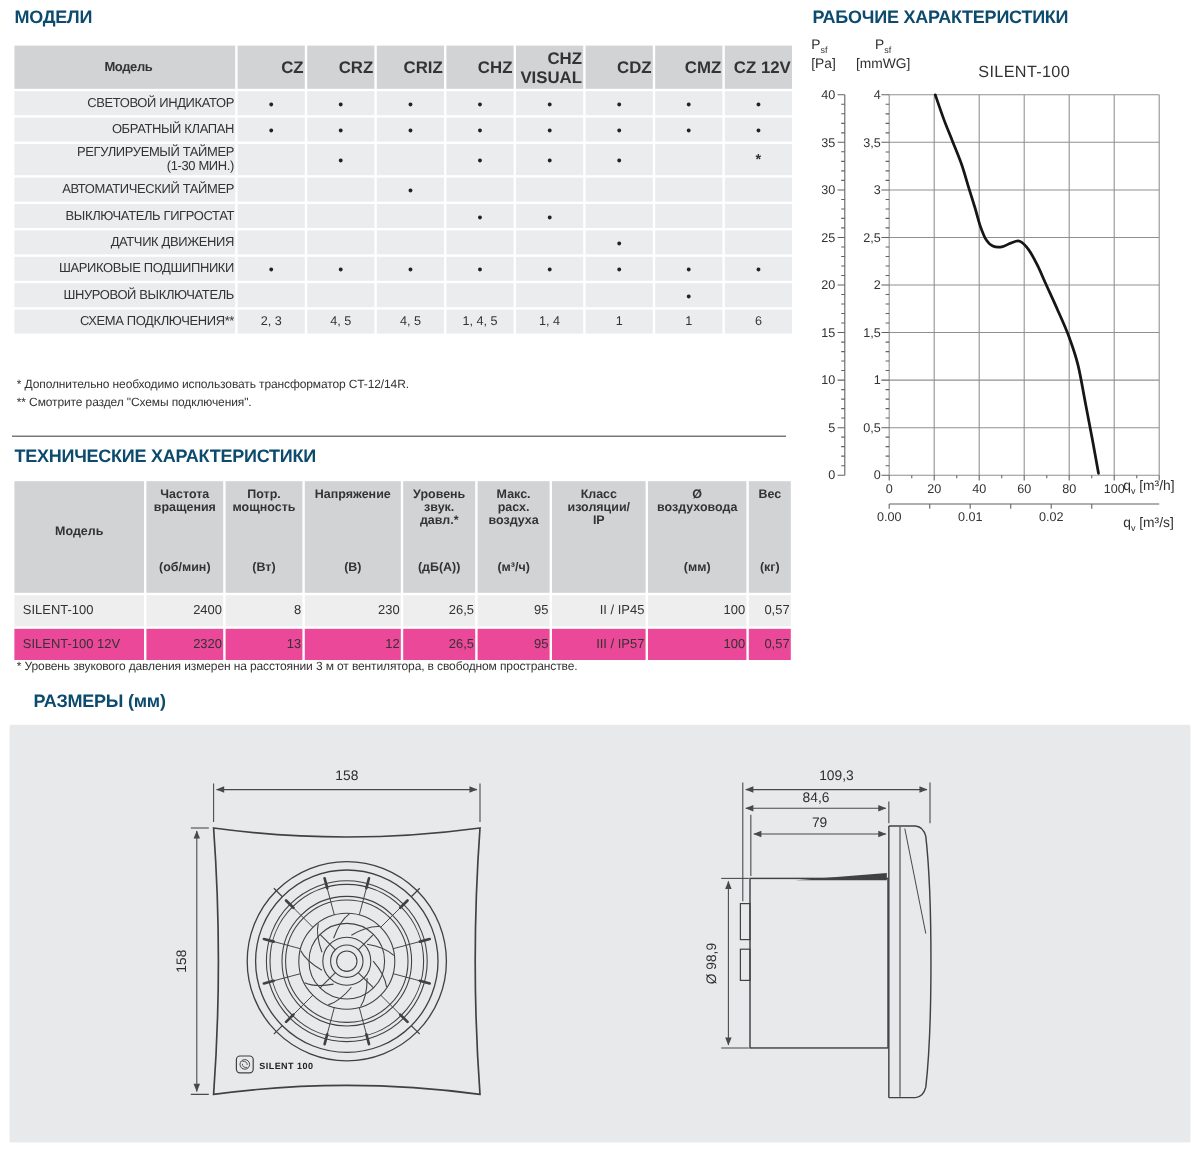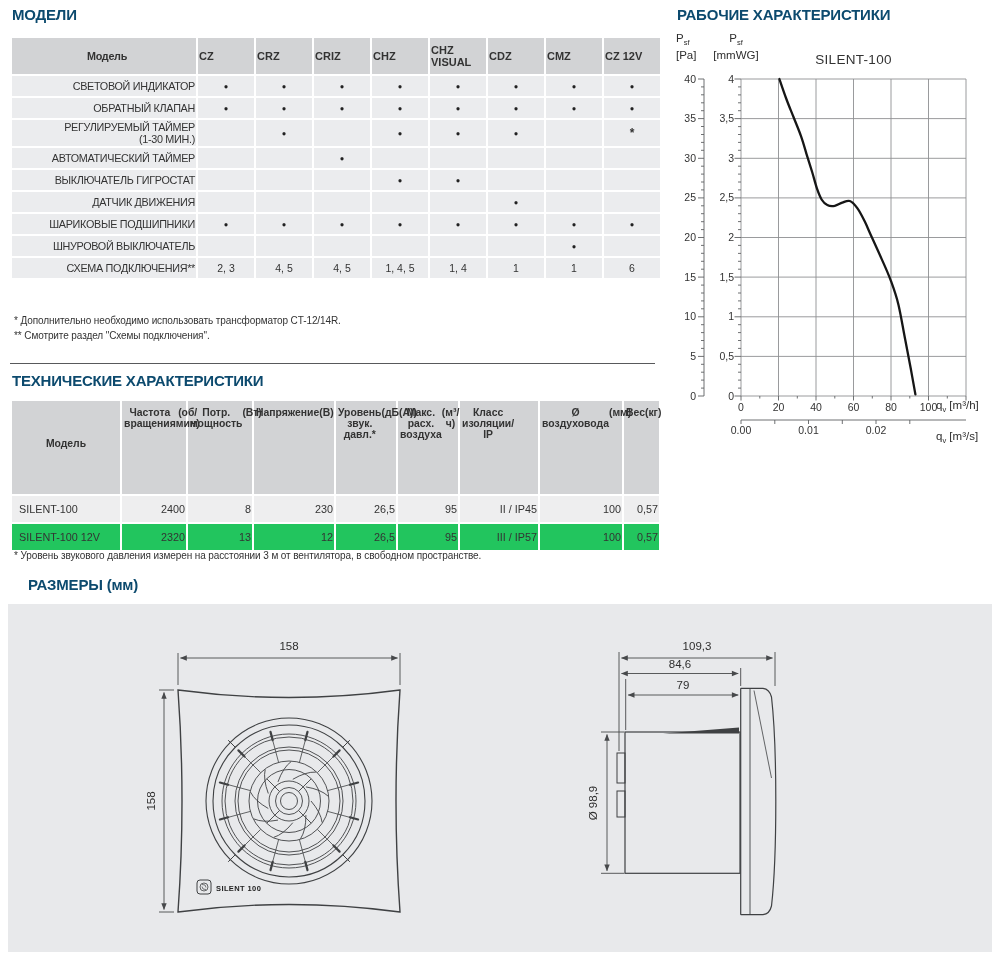--- a/index.html
+++ b/index.html
@@ -5,34 +5,34 @@
   html,body{margin:0;padding:0}
   body{width:1000px;height:959px;position:relative;background:#fff;
        font-family:"Liberation Sans",sans-serif;color:#3a3a3a;overflow:hidden}
 
   .sec-title{position:absolute;font-size:15px;font-weight:700;color:#0c4a6e;letter-spacing:-0.2px;white-space:nowrap}
 
   table{border-collapse:separate;border-spacing:2px;table-layout:fixed}
 
   
   .models{position:absolute;left:10px;top:36px;width:645px}
-  .models th{background:#d2d3d5;font-size:11px;font-weight:700;height:34px;
-             vertical-align:middle;text-align:left;color:#333;padding:1px}
+  .models th{background:#d2d3d5;font-size:14px;font-weight:700;height:34px;
+             vertical-align:middle;text-align:right;color:#333;padding:1px}
   .models td{background:#ebecee;font-size:10.5px;text-align:center;height:18px;color:#333;padding:1px}
   .models .mlabel{text-align:right;padding-left:7px;letter-spacing:-0.3px;font-size:10.8px}
   .models td.dot{font-size:7.5px;color:#222}
   .models td.star{font-size:12px;font-weight:700}
 
   
   .tech{position:absolute;left:10px;top:399px;width:645px}
   .tech th{background:#d2d3d5;height:82px;vertical-align:top;padding:6px 2px 5px;font-size:10.4px;font-weight:700;color:#333;text-align:center}
-  .tech th .hwrap{display:flex;flex-direction:row;justify-content:space-between;height:72px}
+  .tech th .hwrap{display:flex;flex-direction:column;justify-content:space-between;height:72px}
   .tech th .hcenter{display:flex;align-items:center;justify-content:center;height:72px}
   .tech td{font-size:10.8px;text-align:right;height:24px;background:#eeeeef;color:#333;padding:1px}
-  .tech tr.alt td{background:#22c55e}
+  .tech tr.alt td{background:#ec4899}
   .tech td.mcell{text-align:left;padding-left:7px}
 
   .fnote{position:absolute;font-size:10px;color:#333;line-height:15px;letter-spacing:-0.1px;white-space:nowrap}
   .rule{position:absolute;left:10px;width:645px;border-top:1px solid #58595b;height:0}
 
   
   .chart{position:absolute;left:668px;top:30px;width:332px;height:430px}
   .chart svg{position:absolute;left:0;top:0}
   .clabel{position:absolute;font-size:11.5px;color:#2e2e2e;line-height:13px;white-space:nowrap}
   .clabel sub{font-size:7.5px}

